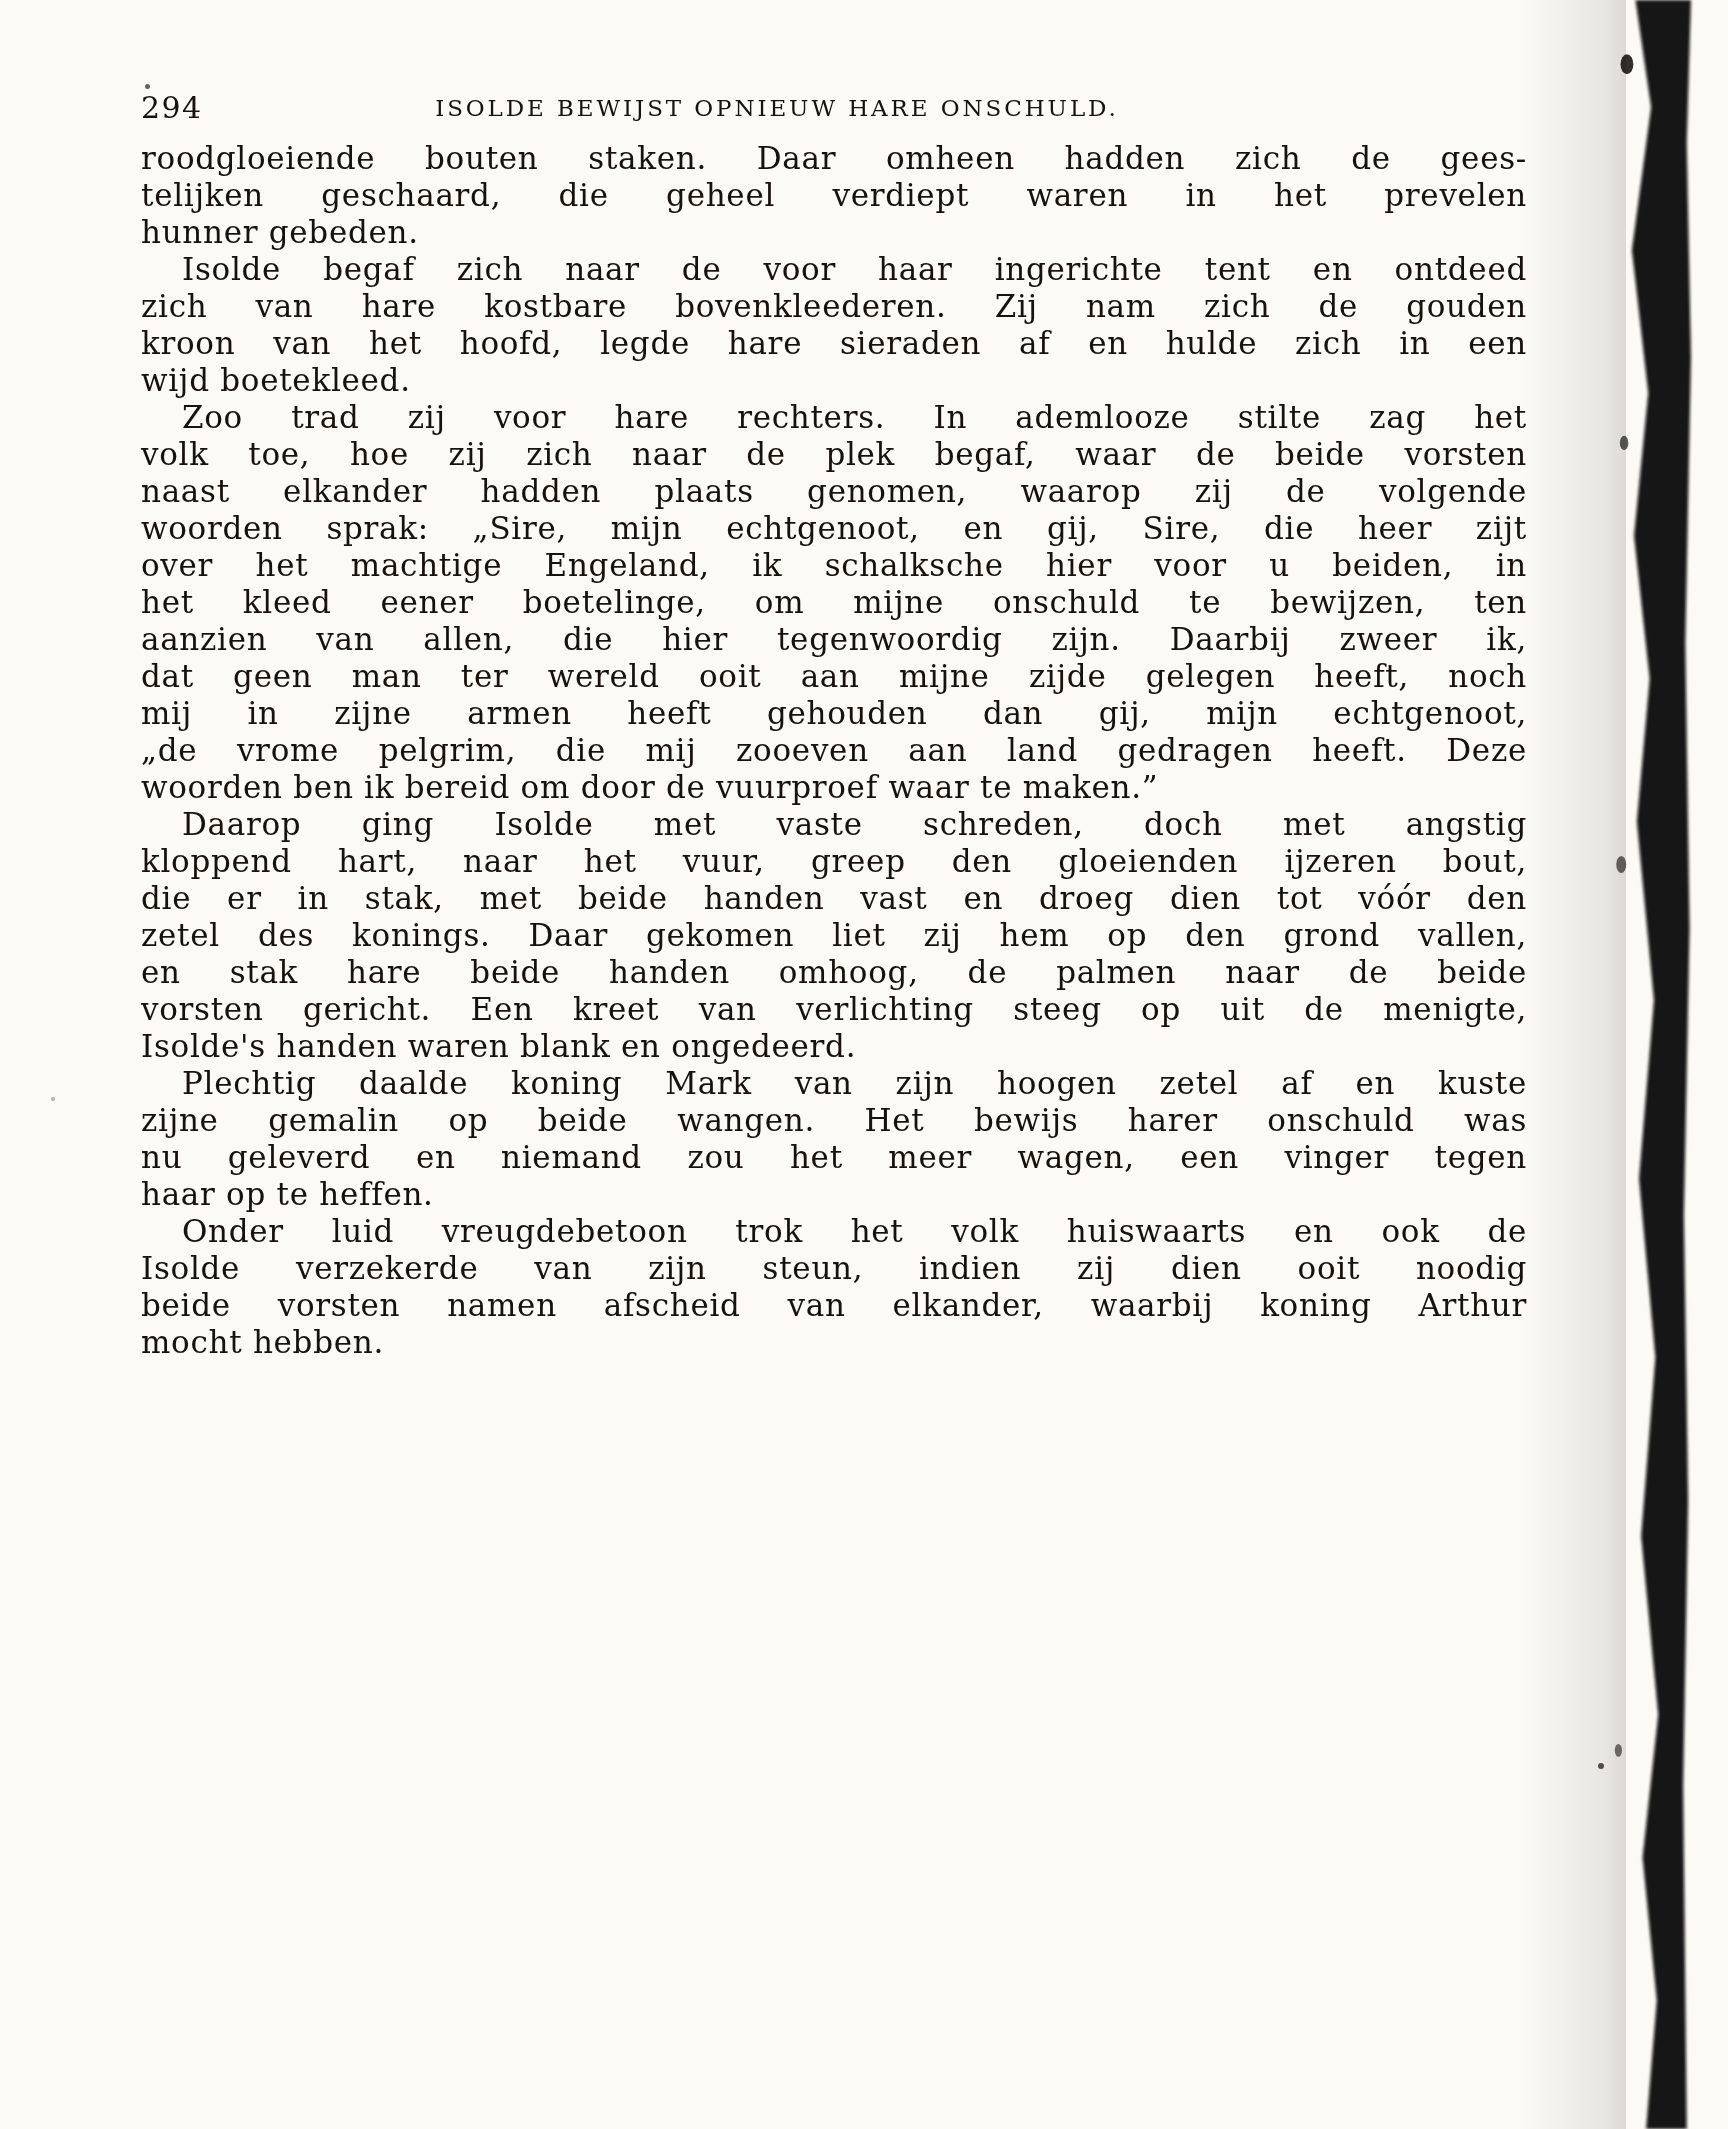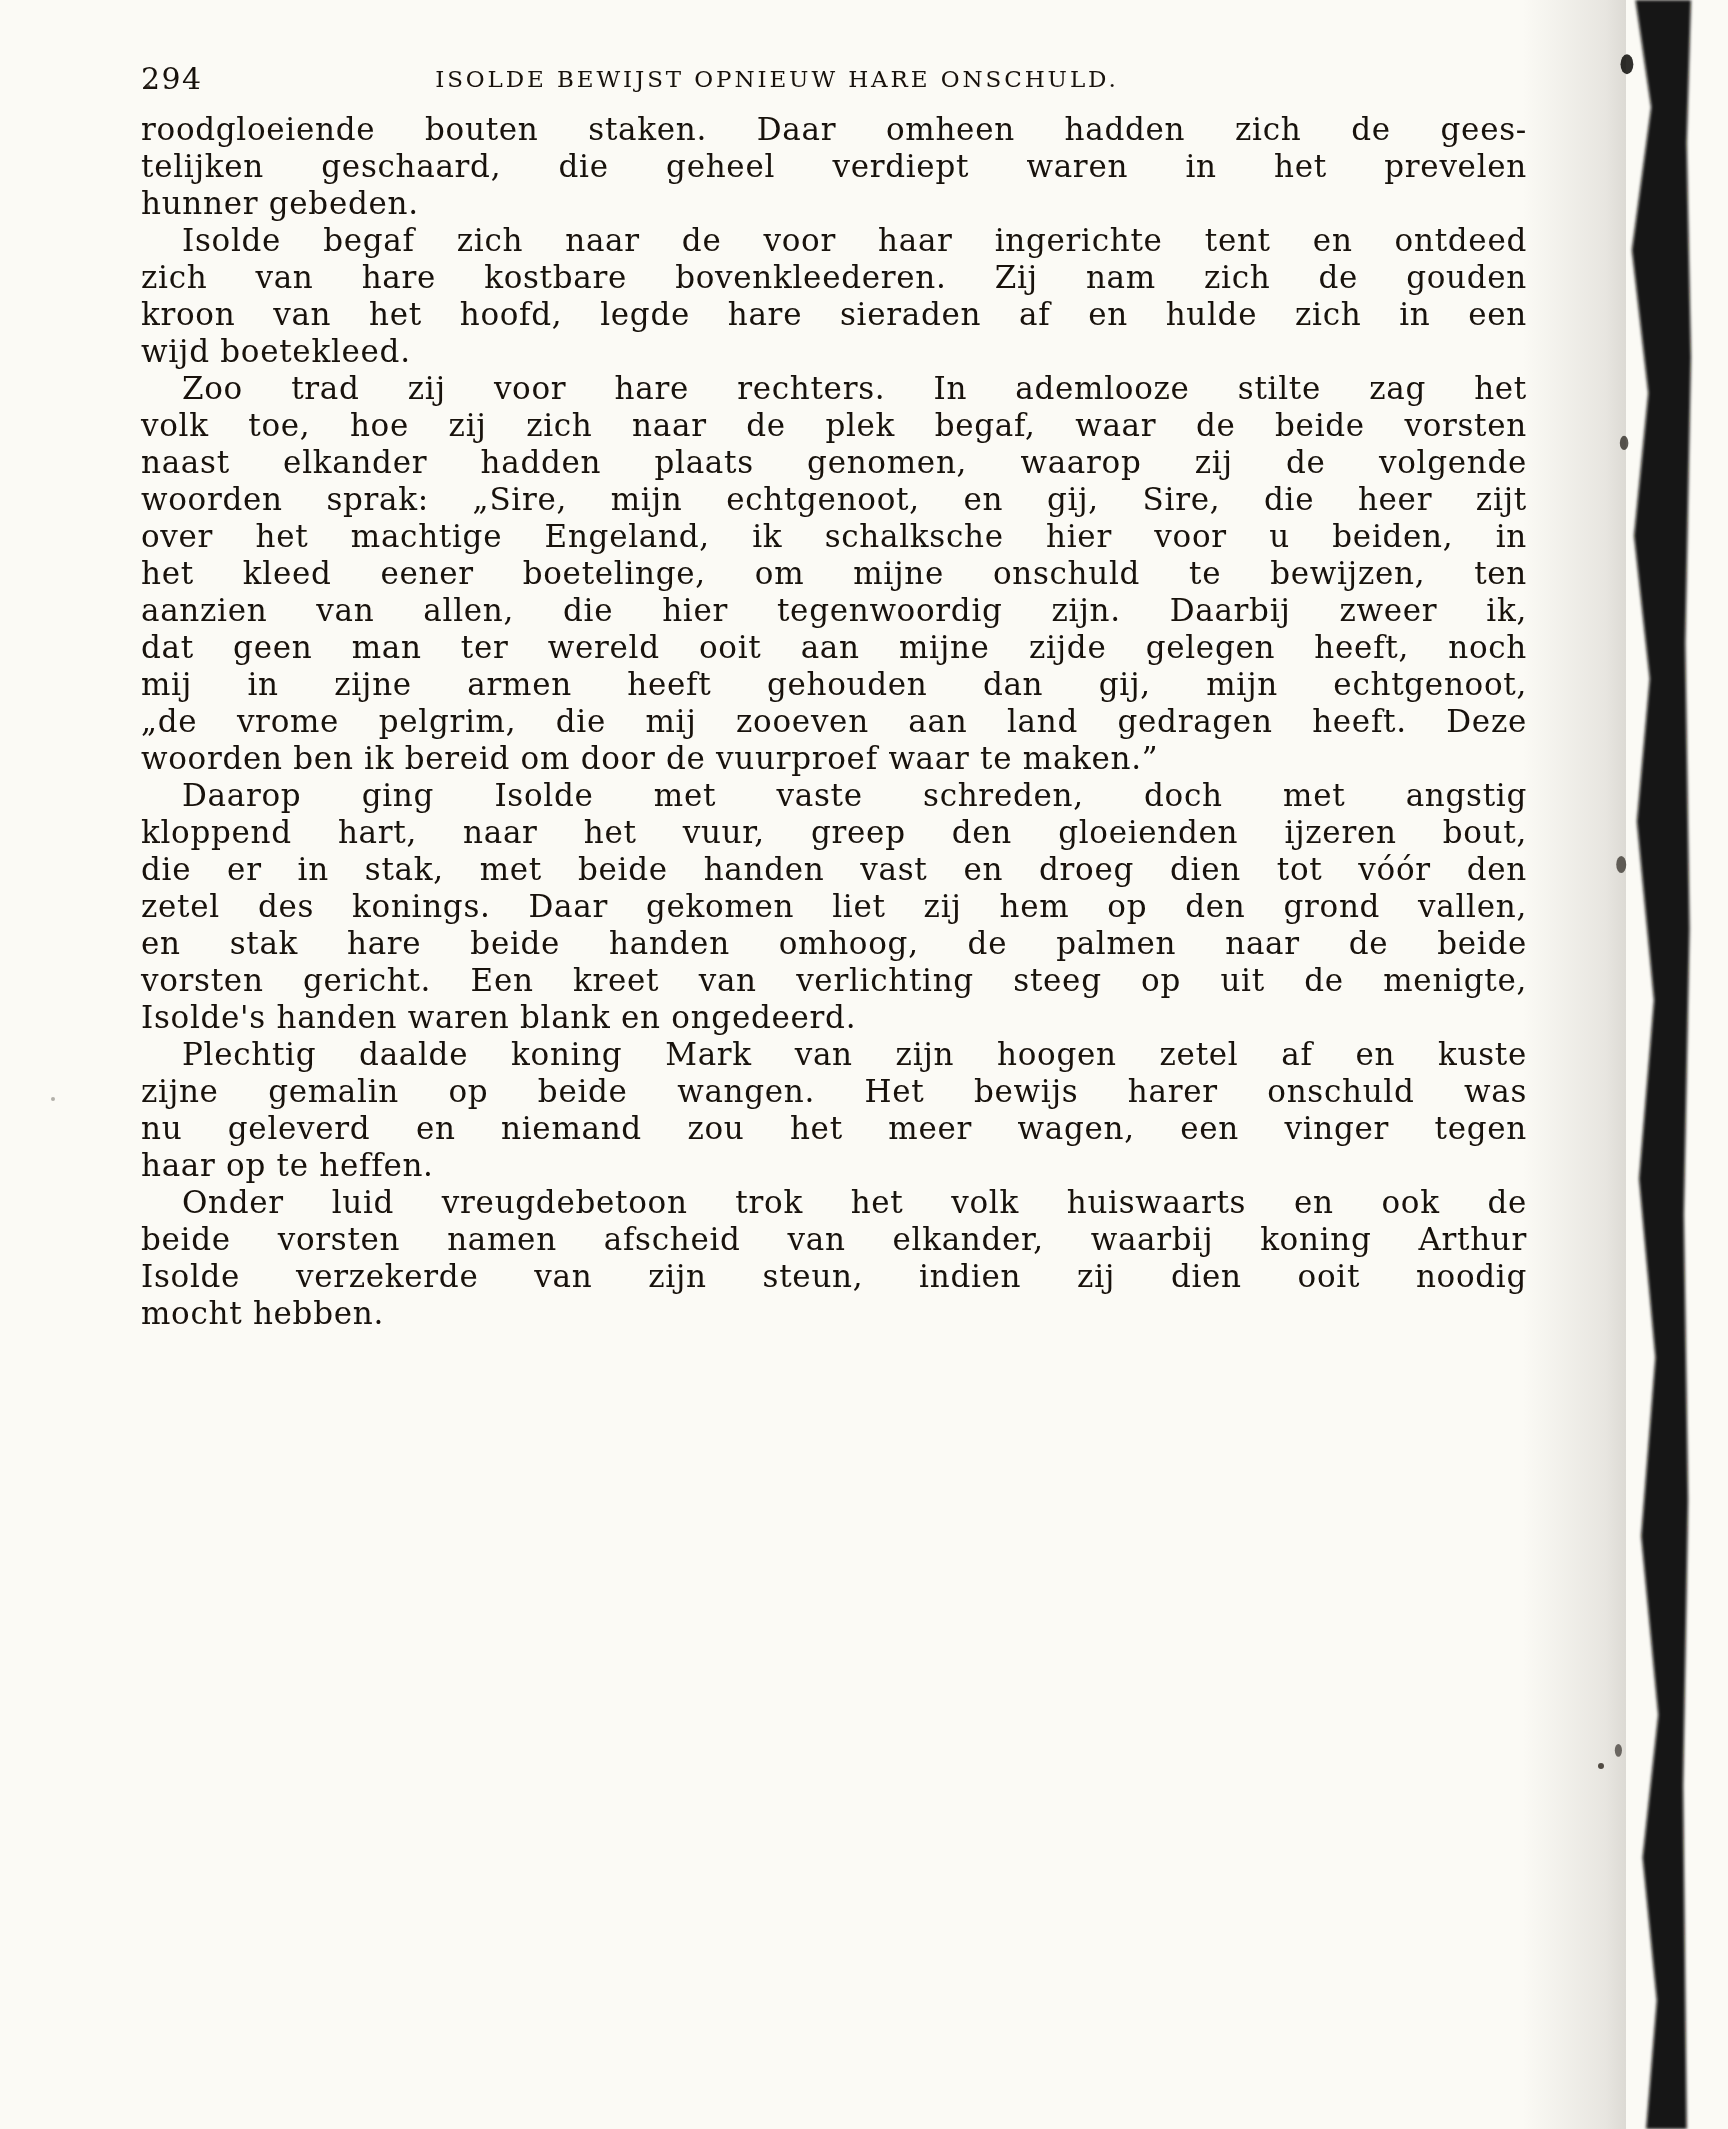--- a/index.html
+++ b/index.html
@@ -8,21 +8,21 @@
     height: 2129px;
     position: relative;
     overflow: hidden;
     background: #fbfaf5;
     font-family: "DejaVu Serif", "Liberation Serif", serif;
     color: #18120c;
   }
   .page {
     position: absolute;
     left: 141px;
-    top: 60px;
+    top: 89px;
     width: 1386px;
   }
   .header {
     position: relative;
     height: 41px;
     margin-bottom: 10px;
   }
   .pagenum {
     position: absolute;
     left: 0;
@@ -123,22 +123,22 @@
         <div class="line last">Isolde's handen waren blank en ongedeerd.</div>
       </div>
       <div class="paragraph">
         <div class="line indent">Plechtig daalde koning Mark van zijn hoogen zetel af en kuste</div>
         <div class="line">zijne gemalin op beide wangen. Het bewijs harer onschuld was</div>
         <div class="line">nu geleverd en niemand zou het meer wagen, een vinger tegen</div>
         <div class="line last">haar op te heffen.</div>
       </div>
       <div class="paragraph">
         <div class="line indent">Onder luid vreugdebetoon trok het volk huiswaarts en ook de</div>
+        <div class="line">Isolde verzekerde van zijn steun, indien zij dien ooit noodig</div>
         <div class="line">beide vorsten namen afscheid van elkander, waarbij koning Arthur</div>
-        <div class="line">Isolde verzekerde van zijn steun, indien zij dien ooit noodig</div>
         <div class="line last">mocht hebben.</div>
       </div>
     </div>
 </div>
 
 <div class="curve-shade"></div>
 
 <svg class="scan-band" viewBox="0 0 170 2980" preserveAspectRatio="none" xmlns="http://www.w3.org/2000/svg">
   <defs>
     <filter id="soft" x="-20%" y="-2%" width="140%" height="104%">

